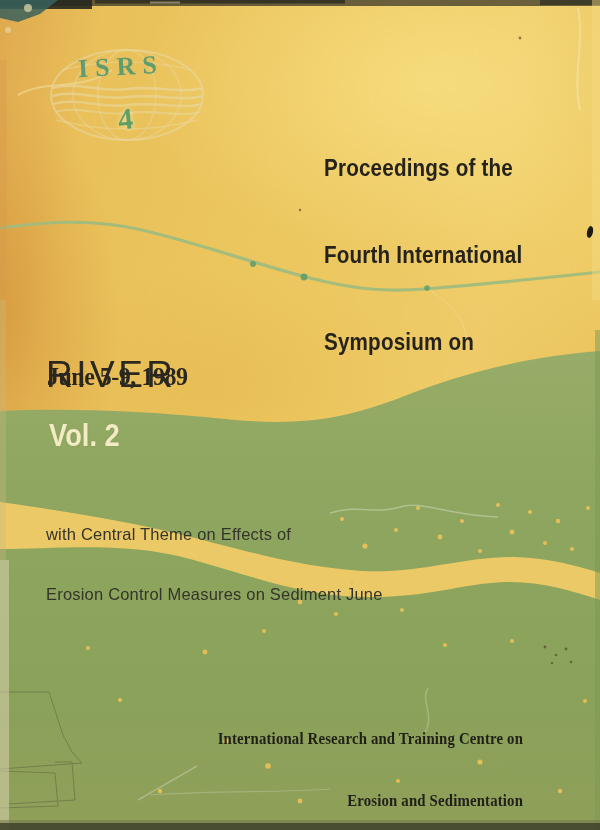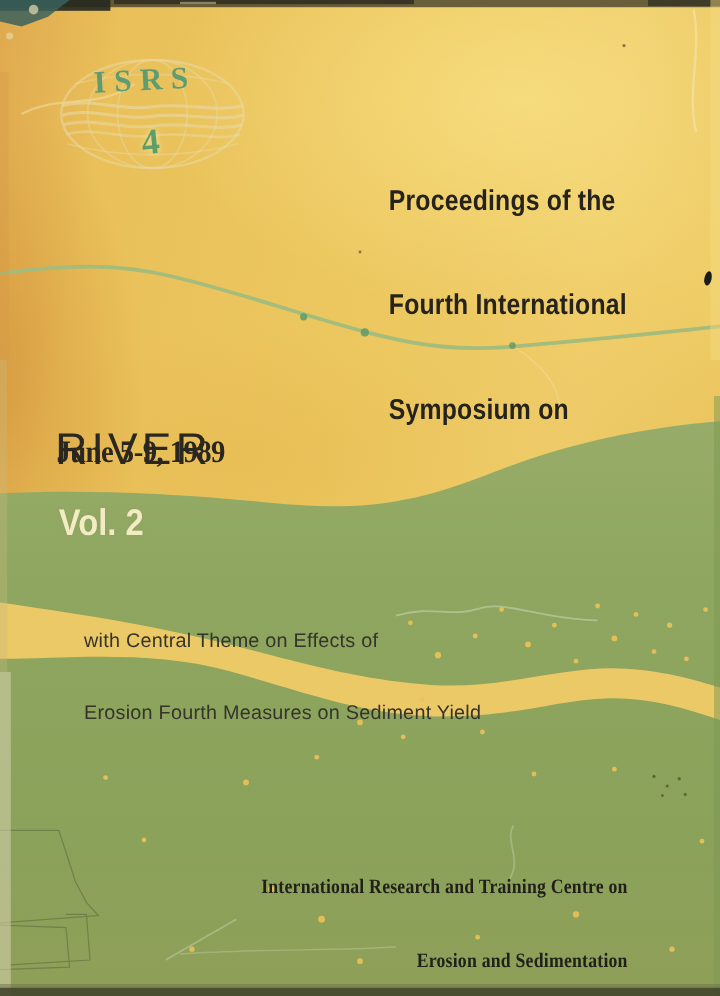--- a/index.html
+++ b/index.html
@@ -23,21 +23,21 @@
 
   .header-block{left:324px; top:95px; font-weight:bold; font-size:24px; line-height:29px;
     transform:scaleX(.86); transform-origin:left top; letter-spacing:0.2px;}
   .title-block{left:46px; top:262px; font-weight:normal; font-size:37px; line-height:45px;
     letter-spacing:3.5px; color:#2b2820;text-align:right;}
   .date-line{left:47px; top:362px; font-family:"Liberation Serif",serif; font-weight:bold;
     font-size:26px; letter-spacing:-0.5px; transform:scaleX(.92); transform-origin:left top; color:#2a2620;}
   .vol-line{left:49px; top:418px; font-weight:bold; font-size:31px; color:var(--cream);
     transform:scaleX(.88); transform-origin:left top; text-shadow:0 0 2px rgba(120,140,80,.35);}
   .theme-block{left:46px; top:484px; font-size:16.5px; line-height:20px; letter-spacing:0.2px;
-    color:var(--theme-ink);margin-left:24px;}
+    color:var(--theme-ink);}
   .publisher-block{right:77px; top:688px; text-align:right; font-family:"Liberation Serif",serif;
     font-weight:bold; font-size:17px; line-height:20.5px; letter-spacing:0.2px; color:#201f19;
     transform:scaleX(.87); transform-origin:right top;}
 
   .logo{position:absolute; left:50px; top:48px; width:158px; height:95px;}
   .logo svg{position:absolute; left:0; top:0;}
   .logo-acronym{position:absolute; left:28px; top:4px; font-family:"Liberation Serif",serif;
     font-weight:bold; font-size:26px; letter-spacing:7px; color:var(--logo-green);
     transform:rotate(-3deg); opacity:.88; text-shadow:0 0 2px rgba(210,200,140,.5);}
   .logo-number{position:absolute; left:68px; top:54px; font-family:"Liberation Serif",serif;
@@ -183,21 +183,21 @@
   <div class="txt title-block">
     <div>RIVER</div>
   </div>
 
   <div class="txt date-line">June 5-9, 1989</div>
 
   <div class="txt vol-line">Vol. 2</div>
 
   <div class="txt theme-block">
     <div>with Central Theme on Effects of</div>
-    <div>Erosion Fourth Measures on Sediment Yield</div>
+    <div>Erosion Control Measures on Sediment June</div>
   </div>
 
   <div class="txt publisher-block">
     <div>International Research and Training Centre on</div>
     <div>Erosion and Sedimentation</div>
   </div>
 
 </div>
 
 </body></html>

